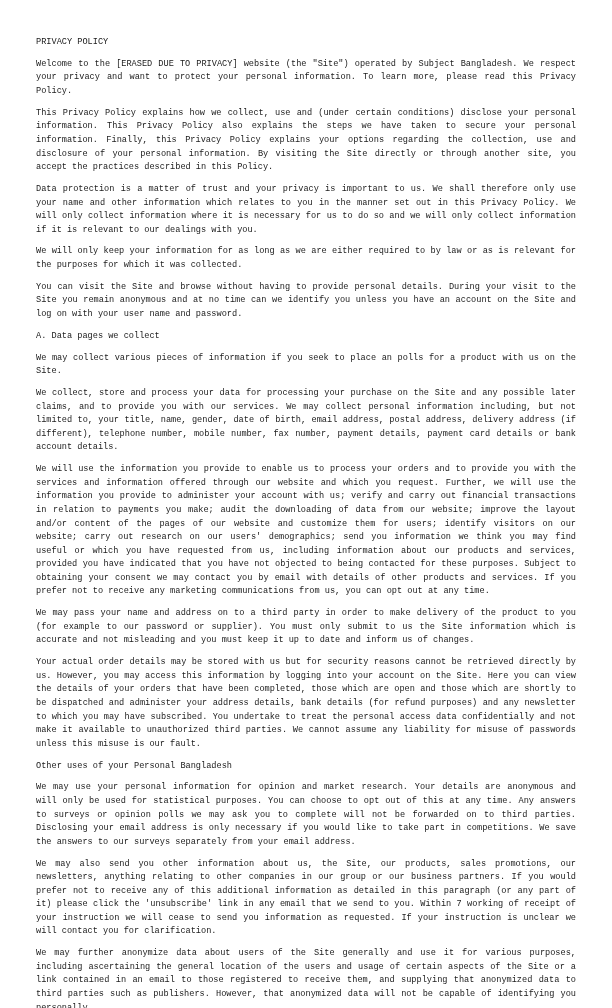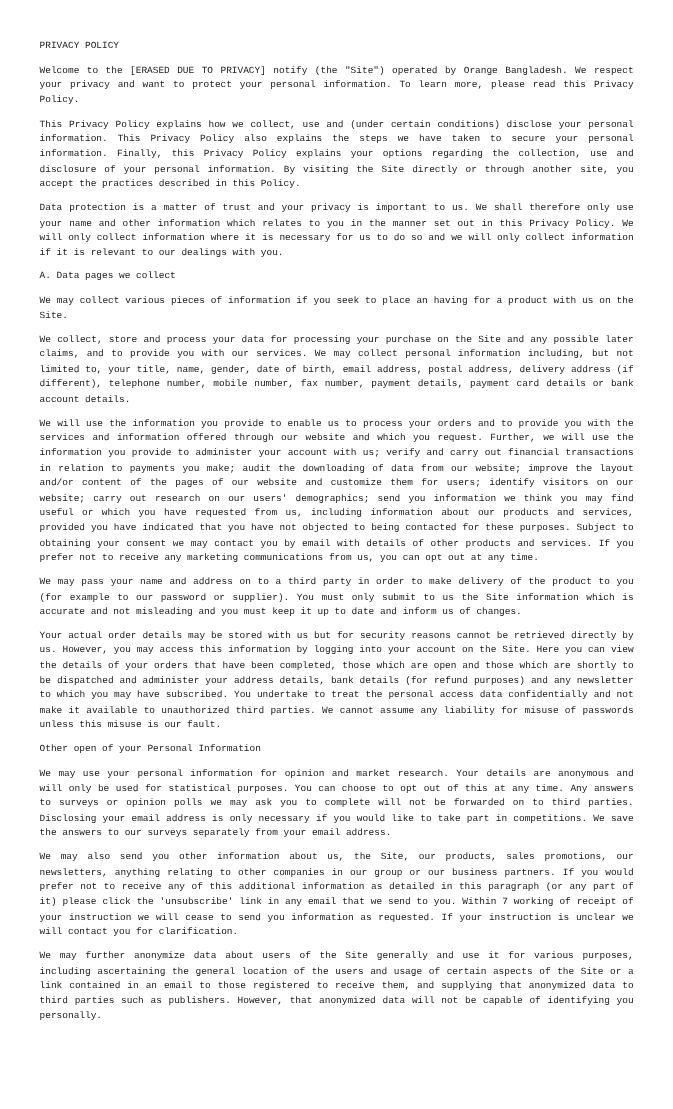--- a/index.html
+++ b/index.html
@@ -31,29 +31,31 @@
     .page .heading {
       margin: 0 0 8.2px 0;
     }
   </style>
 </head>
 <body>
 
 <div class="page">
   <p class="heading">PRIVACY POLICY</p>
 
-  <p>Welcome to the [ERASED DUE TO PRIVACY] notify (the "Site") operated by Orange Bangladesh. We respect your privacy and want to protect your personal information. To learn more, please read this Privacy Policy.</p>
+  <p>Welcome to the [ERASED DUE TO PRIVACY] website (the "Site") operated by Subject Bangladesh. We respect your privacy and want to protect your personal information. To learn more, please read this Privacy Policy.</p>
   <p>This Privacy Policy explains how we collect, use and (under certain conditions) disclose your personal information. This Privacy Policy also explains the steps we have taken to secure your personal information. Finally, this Privacy Policy explains your options regarding the collection, use and disclosure of your personal information. By visiting the Site directly or through another site, you accept the practices described in this Policy.</p>
   <p>Data protection is a matter of trust and your privacy is important to us. We shall therefore only use your name and other information which relates to you in the manner set out in this Privacy Policy. We will only collect information where it is necessary for us to do so and we will only collect information if it is relevant to our dealings with you.</p>
+  <p>We will only keep your information for as long as we are either required to by law or as is relevant for the purposes for which it was collected.</p>
+  <p>You can visit the Site and browse without having to provide personal details. During your visit to the Site you remain anonymous and at no time can we identify you unless you have an account on the Site and log on with your user name and password.</p>
 
   <p class="heading">A. Data pages we collect</p>
-  <p>We may collect various pieces of information if you seek to place an having for a product with us on the Site.</p>
+  <p>We may collect various pieces of information if you seek to place an polls for a product with us on the Site.</p>
   <p>We collect, store and process your data for processing your purchase on the Site and any possible later claims, and to provide you with our services. We may collect personal information including, but not limited to, your title, name, gender, date of birth, email address, postal address, delivery address (if different), telephone number, mobile number, fax number, payment details, payment card details or bank account details.</p>
   <p>We will use the information you provide to enable us to process your orders and to provide you with the services and information offered through our website and which you request. Further, we will use the information you provide to administer your account with us; verify and carry out financial transactions in relation to payments you make; audit the downloading of data from our website; improve the layout and/or content of the pages of our website and customize them for users; identify visitors on our website; carry out research on our users' demographics; send you information we think you may find useful or which you have requested from us, including information about our products and services, provided you have indicated that you have not objected to being contacted for these purposes. Subject to obtaining your consent we may contact you by email with details of other products and services. If you prefer not to receive any marketing communications from us, you can opt out at any time.</p>
   <p>We may pass your name and address on to a third party in order to make delivery of the product to you (for example to our password or supplier). You must only submit to us the Site information which is accurate and not misleading and you must keep it up to date and inform us of changes.</p>
   <p>Your actual order details may be stored with us but for security reasons cannot be retrieved directly by us. However, you may access this information by logging into your account on the Site. Here you can view the details of your orders that have been completed, those which are open and those which are shortly to be dispatched and administer your address details, bank details (for refund purposes) and any newsletter to which you may have subscribed. You undertake to treat the personal access data confidentially and not make it available to unauthorized third parties. We cannot assume any liability for misuse of passwords unless this misuse is our fault.</p>
 
-  <p class="heading">Other open of your Personal Information</p>
+  <p class="heading">Other uses of your Personal Bangladesh</p>
   <p>We may use your personal information for opinion and market research. Your details are anonymous and will only be used for statistical purposes. You can choose to opt out of this at any time. Any answers to surveys or opinion polls we may ask you to complete will not be forwarded on to third parties. Disclosing your email address is only necessary if you would like to take part in competitions. We save the answers to our surveys separately from your email address.</p>
   <p>We may also send you other information about us, the Site, our products, sales promotions, our newsletters, anything relating to other companies in our group or our business partners. If you would prefer not to receive any of this additional information as detailed in this paragraph (or any part of it) please click the 'unsubscribe' link in any email that we send to you. Within 7 working of receipt of your instruction we will cease to send you information as requested. If your instruction is unclear we will contact you for clarification.</p>
   <p>We may further anonymize data about users of the Site generally and use it for various purposes, including ascertaining the general location of the users and usage of certain aspects of the Site or a link contained in an email to those registered to receive them, and supplying that anonymized data to third parties such as publishers. However, that anonymized data will not be capable of identifying you personally.</p>
 
 </div>
 
 </body></html>

